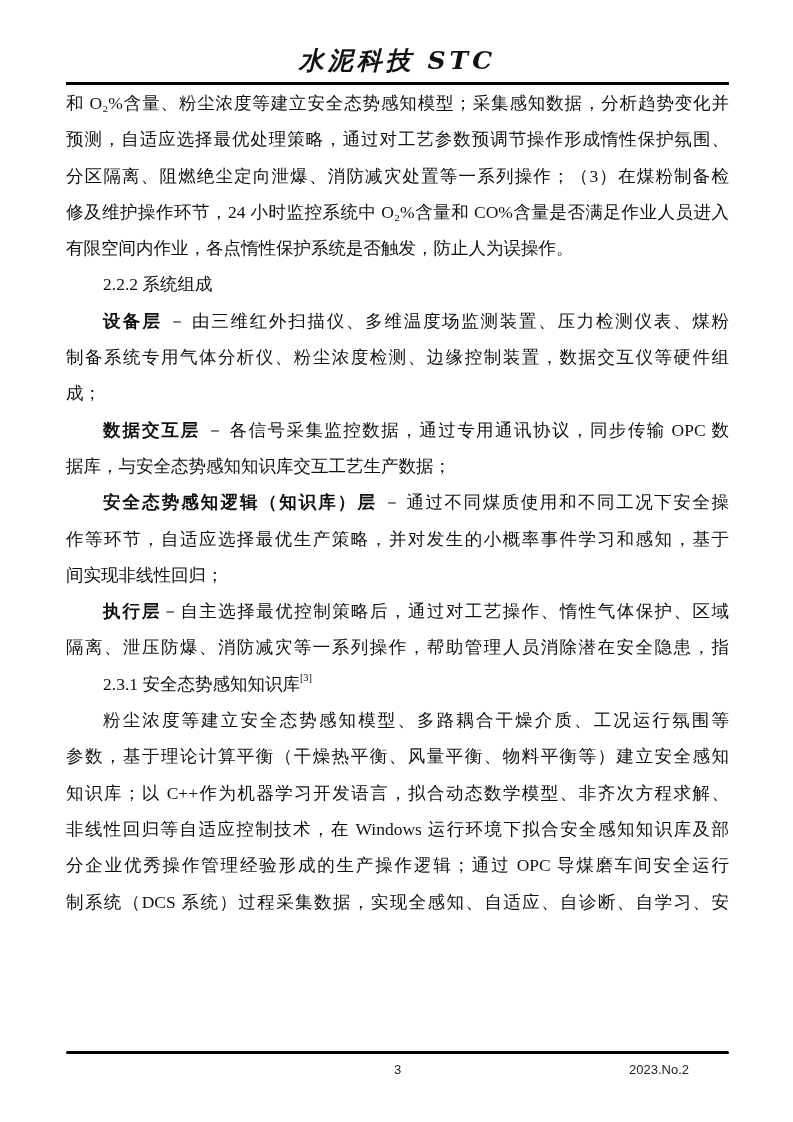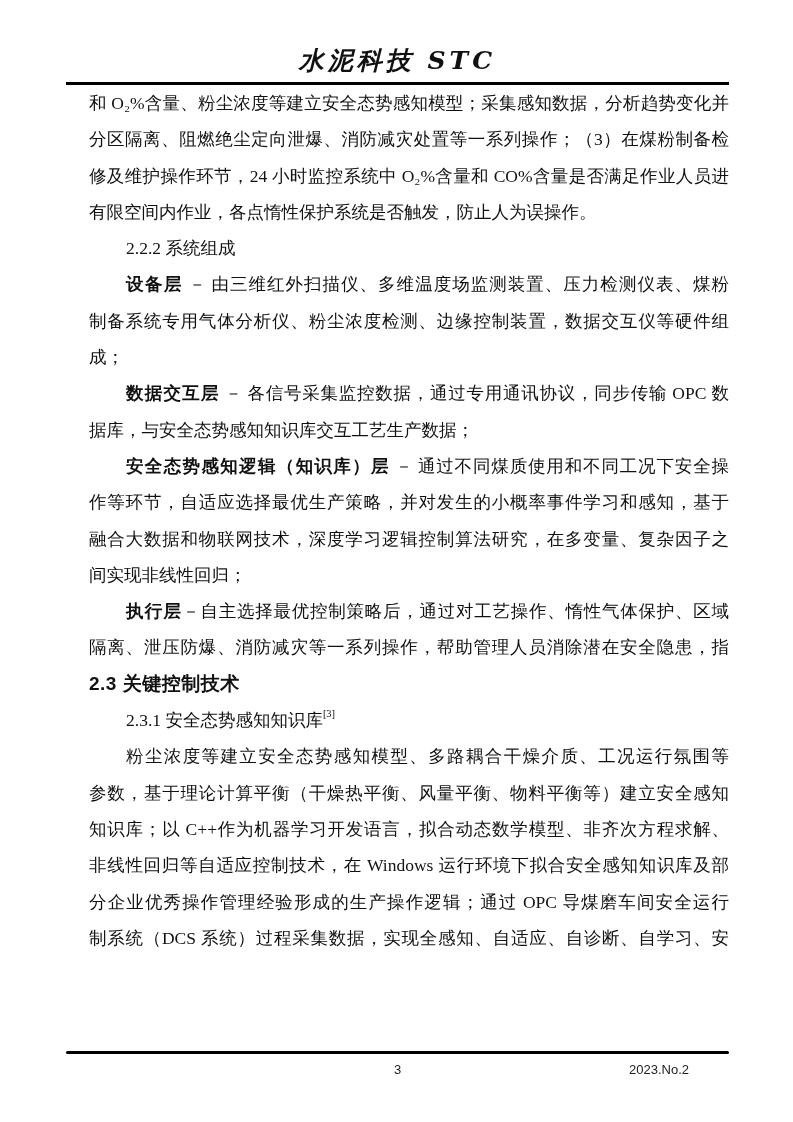--- a/index.html
+++ b/index.html
@@ -51,21 +51,20 @@
     width: 663px;
     font-family: "Liberation Serif", "DejaVu Serif", serif;
     font-size: 17.5px;
   }
   .line {
     height: 36.3px;
     line-height: 36.3px;
     overflow: hidden;
     white-space: normal;
     text-align: left;
-    margin-left: 23px;
   }
   .line.fill {
     text-align: justify;
     text-align-last: justify;
   }
   .line.indent {
     text-indent: 37px;
   }
   .term {
     font-family: "Liberation Sans", "DejaVu Sans", sans-serif;
@@ -120,36 +119,35 @@
 
 <div class="page">
 
   <div class="header">
     <div class="journal-title">水泥科技 STC</div>
     <div class="header-rule"></div>
   </div>
 
   <div class="content">
       <div class="line fill"><span>和 O₂%含量、粉尘浓度等建立安全态势感知模型；采集感知数据，分析趋势变化并</span></div>
+      <div class="line fill"><span>预测，自适应选择最优处理策略，通过对工艺参数预调节操作形成惰性保护氛围、</span></div>
       <div class="line fill"><span>分区隔离、阻燃绝尘定向泄爆、消防减灾处置等一系列操作；（3）在煤粉制备检</span></div>
       <div class="line fill"><span>修及维护操作环节，24 小时监控系统中 O₂%含量和 CO%含量是否满足作业人员进入</span></div>
       <div class="line"><span>有限空间内作业，各点惰性保护系统是否触发，防止人为误操作。</span></div>
       <div class="line indent"><span>2.2.2 系统组成</span></div>
       <div class="line fill indent"><span class="term">设备层</span><span> － 由三维红外扫描仪、多维温度场监测装置、压力检测仪表、煤粉</span></div>
       <div class="line fill"><span>制备系统专用气体分析仪、粉尘浓度检测、边缘控制装置，数据交互仪等硬件组</span></div>
       <div class="line"><span>成；</span></div>
       <div class="line fill indent"><span class="term">数据交互层</span><span> － 各信号采集监控数据，通过专用通讯协议，同步传输 OPC 数</span></div>
       <div class="line"><span>据库，与安全态势感知知识库交互工艺生产数据；</span></div>
       <div class="line fill indent"><span class="term">安全态势感知逻辑（知识库）层</span><span> － 通过不同煤质使用和不同工况下安全操</span></div>
       <div class="line fill"><span>作等环节，自适应选择最优生产策略，并对发生的小概率事件学习和感知，基于</span></div>
-      <div class="line fill"><span>融合大数据和物联网技术，深度学习逻辑控制算法研究，在多变量、复杂因子之</span></div>
       <div class="line"><span>间实现非线性回归；</span></div>
       <div class="line fill indent"><span class="term">执行层</span><span>－自主选择最优控制策略后，通过对工艺操作、惰性气体保护、区域</span></div>
       <div class="line fill"><span>隔离、泄压防爆、消防减灾等一系列操作，帮助管理人员消除潜在安全隐患，指</span></div>
-      <div class="line heading"><span class="term">2.3 关键控制技术</span></div>
       <div class="line indent"><span>2.3.1 安全态势感知知识库</span><sup>[3]</sup></div>
       <div class="line fill indent"><span>粉尘浓度等建立安全态势感知模型、多路耦合干燥介质、工况运行氛围等</span></div>
       <div class="line fill"><span>参数，基于理论计算平衡（干燥热平衡、风量平衡、物料平衡等）建立安全感知</span></div>
       <div class="line fill"><span>知识库；以 C++作为机器学习开发语言，拟合动态数学模型、非齐次方程求解、</span></div>
       <div class="line fill"><span>非线性回归等自适应控制技术，在 Windows 运行环境下拟合安全感知知识库及部</span></div>
       <div class="line fill"><span>分企业优秀操作管理经验形成的生产操作逻辑；通过 OPC 导煤磨车间安全运行</span></div>
       <div class="line fill"><span>制系统（DCS 系统）过程采集数据，实现全感知、自适应、自诊断、自学习、安</span></div>
     </div>
 
   <div class="footer-rule"></div>

